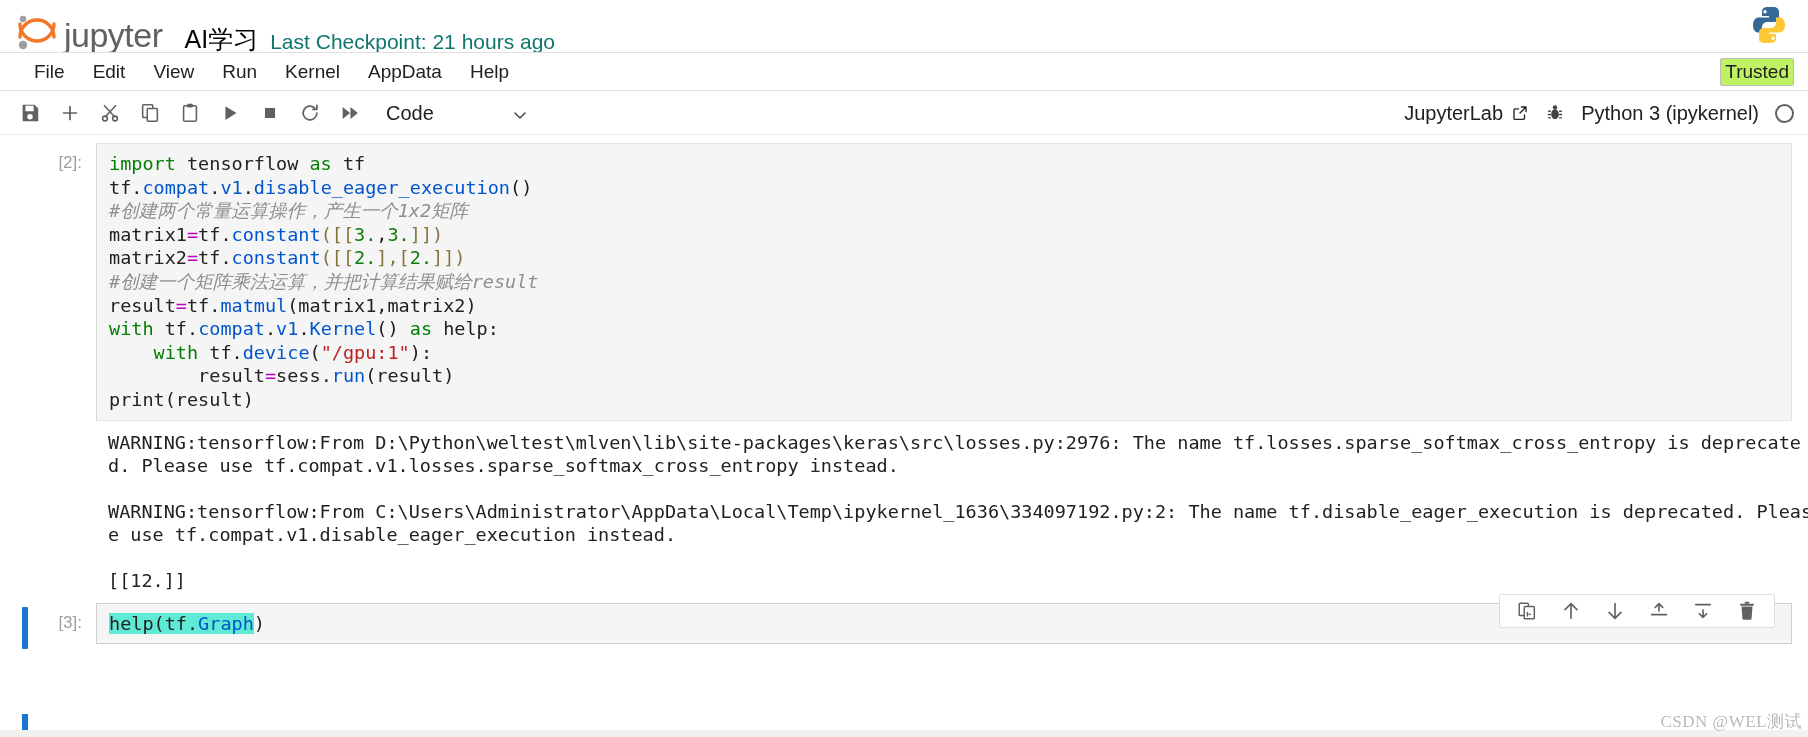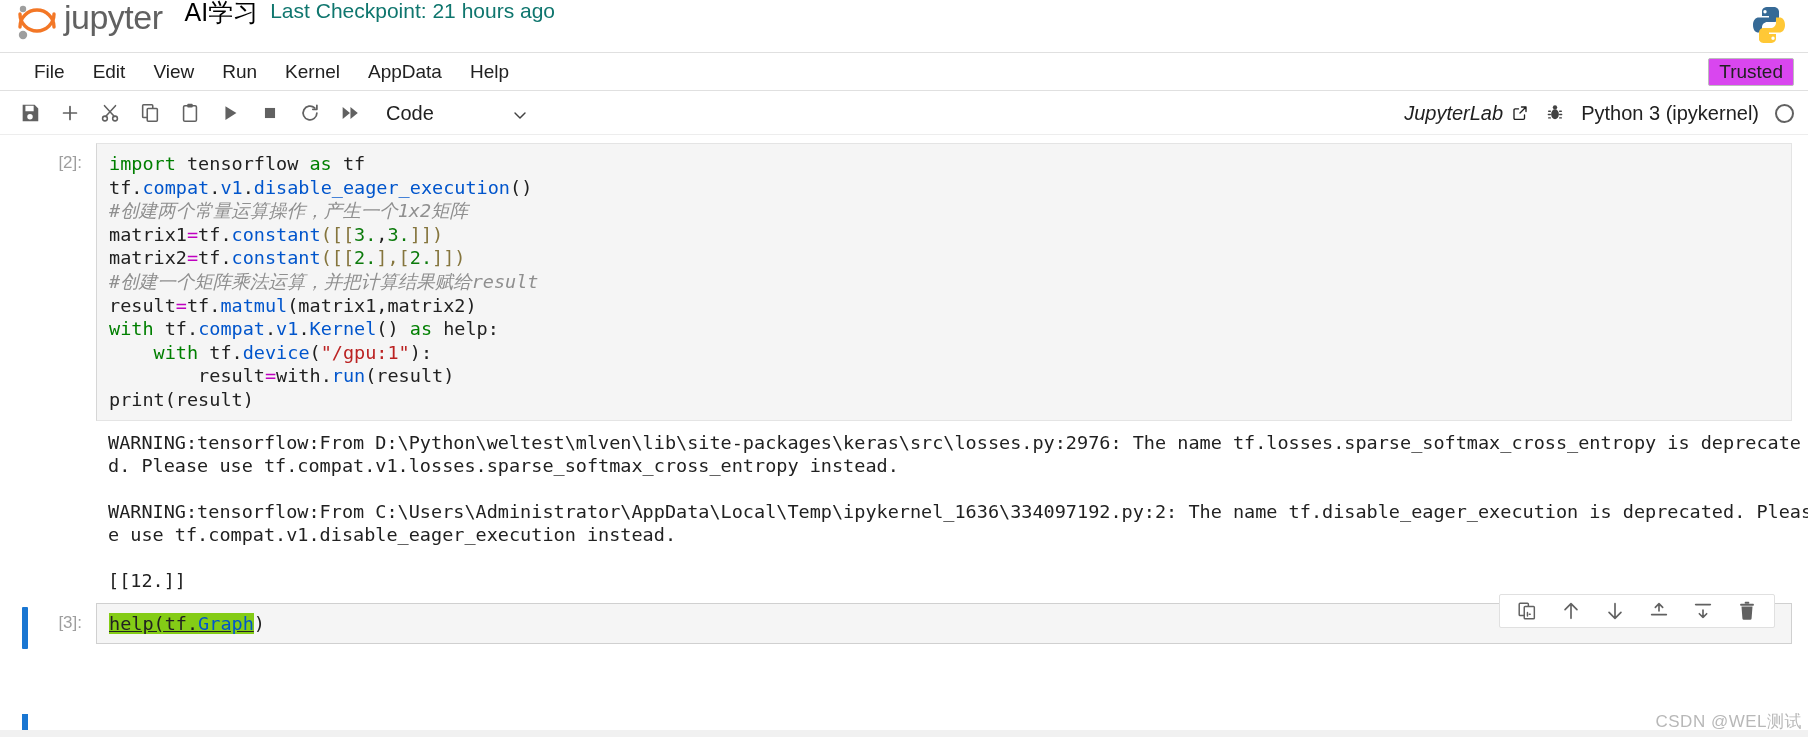--- a/index.html
+++ b/index.html
@@ -7,21 +7,21 @@
     width:1808px;height:737px;
     background:#ffffff;
     font-family:"Liberation Sans", sans-serif;
     color:#212121;
     overflow:hidden;
     position:relative;
   }
 
   
   #topbar{
-    height:52px;display:flex;align-items:flex-start;
+    height:52px;display:flex;align-items:flex-end;
     padding:0 14px;background:#fff;position:relative;
   }
   #logo{width:46px;height:42px;position:relative;flex:0 0 auto;margin-right:4px;}
   #logo svg{display:block;}
   #brand{
     font-size:34px;color:#616161;letter-spacing:-0.5px;
     font-weight:400;margin-right:22px;line-height:1;
   }
   #nb-title{
     font-size:25px;color:#000000;font-weight:500;margin-right:12px;line-height:1;
@@ -38,21 +38,21 @@
     border-bottom:1px solid #e0e0e0;
     background:#fff;padding:0 20px;position:relative;
   }
   .menu-item{
     font-size:19px;color:#212121;padding:3px 14px;cursor:default;
     border-radius:2px;
   }
   #trusted{
     position:absolute;right:14px;top:50%;transform:translateY(-50%);
     font-size:19px;color:#212121;border:1px solid #bdbdbd;border-radius:2px;
-    padding:2px 10px;background:#d946ef;
+    padding:2px 4px;background:#bef264;
   }
 
   
   #toolbar{
     height:44px;display:flex;align-items:center;
     border-bottom:1px solid #e0e0e0;background:#fff;
     padding:0 12px;position:relative;
   }
   .tb-btn{
     width:36px;height:32px;display:flex;align-items:center;justify-content:center;
@@ -61,21 +61,21 @@
   #celltype{
     display:flex;align-items:flex-end;margin-left:14px;
     font-size:20px;color:#212121;
   }
   #celltype .ct-label{min-width:108px;}
   #celltype .ct-caret{margin-left:16px;}
   #tb-right{
     position:absolute;right:14px;top:0;height:100%;
     display:flex;align-items:center;gap:16px;
   }
-  #jlab{font-size:20px;color:#212121;display:flex;align-items:center;gap:8px;font-style:italic;}
+  #jlab{font-size:20px;color:#212121;display:flex;align-items:center;gap:8px;}
   #kernelname{font-size:20px;color:#212121;}
   .kcircle{
     width:19px;height:19px;border:2px solid #616161;border-radius:50%;
     box-sizing:border-box;
   }
 
   
   #nbarea{
     position:absolute;left:0;right:0;top:134px;bottom:0;
     background:#fff;overflow:hidden;
@@ -116,33 +116,33 @@
   }
   .out-line{
     font-family:"DejaVu Sans Mono","Liberation Mono",monospace;
     font-size:18.5px;line-height:23.2px;white-space:pre;color:#212121;
   }
   .out-blank{height:23px;}
 
   
   #cell3{margin-top:6px;}
   #cell3 .input-area{border:1px solid #d0d0d0;background:#f5f5f5;position:relative;}
-  .sel-hl{background:#84cc16;text-decoration:underline;}
+  .sel-hl{background:#5eead4;}
   #cell3-toolbar{
     position:absolute;right:16px;top:-10px;
     display:flex;align-items:center;gap:18px;
     background:#ffffff;border:1px solid #e0e0e0;border-radius:2px;
     padding:4px 14px;height:34px;box-sizing:border-box;
   }
   .ct-ic{width:26px;height:26px;display:flex;align-items:center;justify-content:center;}
 
   #watermark{
     position:absolute;right:6px;bottom:4px;
     font-size:17px;color:#b8b8b8;
-    font-family:Liberation Sans, sans-serif;
+    font-family:Liberation Serif, serif;
     letter-spacing:0.5px;
   }
   #bottom-strip{
     position:absolute;left:0;right:0;bottom:0;height:7px;background:#f1f1f1;
   }
   #bottom-blue{
     position:absolute;left:22px;bottom:7px;width:6px;height:16px;background:#1976d2;
   }
   svg{display:block;}
 </style>
@@ -277,21 +277,21 @@
     <div class="input-area">
       <div class="code-line"><span class="k">import</span><span> tensorflow </span><span class="k">as</span><span> tf</span></div>
       <div class="code-line"><span>tf.</span><span class="b">compat</span><span>.</span><span class="b">v1</span><span>.</span><span class="b">disable_eager_execution</span><span>()</span></div>
       <div class="code-line"><span class="cm">#创建两个常量运算操作，产生一个1x2矩阵</span></div>
       <div class="code-line"><span>matrix1</span><span class="op">=</span><span>tf.</span><span class="b">constant</span><span class="br">([[</span><span class="n">3.</span><span>,</span><span class="n">3.</span><span class="br">]])</span></div>
       <div class="code-line"><span>matrix2</span><span class="op">=</span><span>tf.</span><span class="b">constant</span><span class="br">([[</span><span class="n">2.</span><span class="br">],[</span><span class="n">2.</span><span class="br">]])</span></div>
       <div class="code-line"><span class="cm">#创建一个矩阵乘法运算，并把计算结果赋给result</span></div>
       <div class="code-line"><span>result</span><span class="op">=</span><span>tf.</span><span class="b">matmul</span><span>(matrix1,matrix2)</span></div>
       <div class="code-line"><span class="k">with</span><span> tf.</span><span class="b">compat</span><span>.</span><span class="b">v1</span><span>.</span><span class="b">Kernel</span><span>() </span><span class="k">as</span><span> help:</span></div>
       <div class="code-line"><span>    </span><span class="k">with</span><span> tf.</span><span class="b">device</span><span>(</span><span class="s">"/gpu:1"</span><span>):</span></div>
-      <div class="code-line"><span>        result</span><span class="op">=</span><span>with.</span><span class="b">run</span><span>(result)</span></div>
+      <div class="code-line"><span>        result</span><span class="op">=</span><span>sess.</span><span class="b">run</span><span>(result)</span></div>
       <div class="code-line"><span>print(result)</span></div>
     </div>
   </div>
 
   <div class="cell" id="out2">
     <div class="prompt"></div>
     <div class="output-area">
       <div class="out-line">WARNING:tensorflow:From D:\Python\weltest\mlven\lib\site-packages\keras\src\losses.py:2976: The name tf.losses.sparse_softmax_cross_entropy is deprecate</div>
       <div class="out-line">d. Please use tf.compat.v1.losses.sparse_softmax_cross_entropy instead.</div>
       <div class="out-blank"></div>

